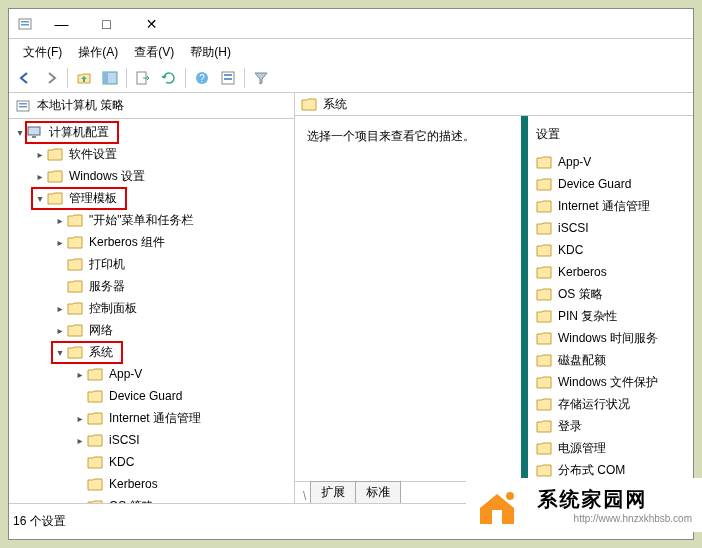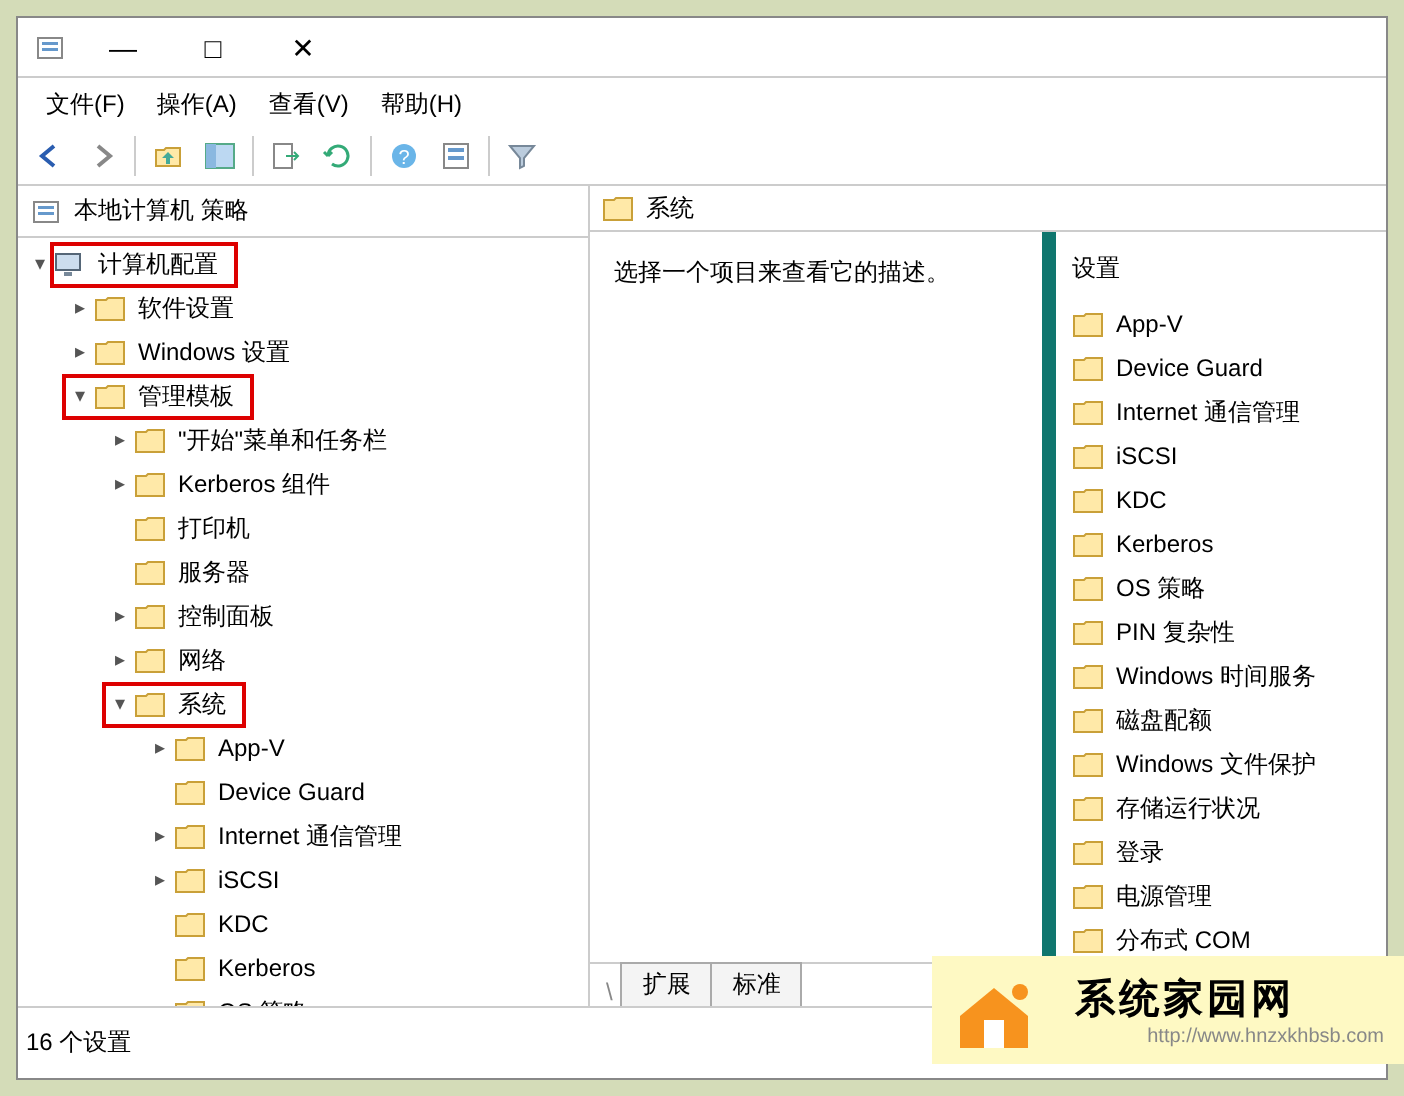--- a/index.html
+++ b/index.html
@@ -28,21 +28,21 @@
 .right-header { height: 26px; display: flex; align-items: center; padding: 0 6px; border-bottom: 1px solid #ccc; gap: 6px; }
 .right-body { flex: 1; display: flex; position: relative; }
 .desc-col { flex: 1; padding: 12px; font-size: 12px; }
 .list-col { width: 172px; border-left: 7px solid #0f766e; overflow: auto; padding-top: 6px; }
 .list-head { padding: 4px 8px 8px; font-size: 12px; }
 .list-item { display: flex; align-items: center; height: 22px; padding: 0 8px; gap: 6px; }
 .list-item .fi { width: 16px; height: 16px; flex-shrink: 0; }
 .tabs { height: 22px; display: flex; align-items: flex-end; padding-left: 8px; border-top: 1px solid #ccc; }
 .tab { padding: 2px 10px; font-size: 12px; border: 1px solid #aaa; border-bottom: none; background: #f4f4f4; margin-right: -1px; }
 .statusbar { height: 36px; display: flex; align-items: center; padding: 0 4px; border-top: 1px solid #ccc; font-size: 12px; }
-.brand { position: absolute; right: 0; bottom: 16px; display: flex; align-items: center; gap: 20px; background: #fef9c3; padding: 6px 10px; }
+.brand { position: absolute; right: 0; bottom: 16px; display: flex; align-items: center; gap: 20px; background: #ffffff; padding: 6px 10px; }
 .brand-logo { width: 42px; height: 42px; }
 .brand-text { font-size: 20px; font-weight: bold; letter-spacing: 2px; }
 .brand-url { font-size: 10px; color: #888; padding-left: 36px; }
 </style>
 </head>
 <body>
 
 <div class="window">
 
   <div class="titlebar">

